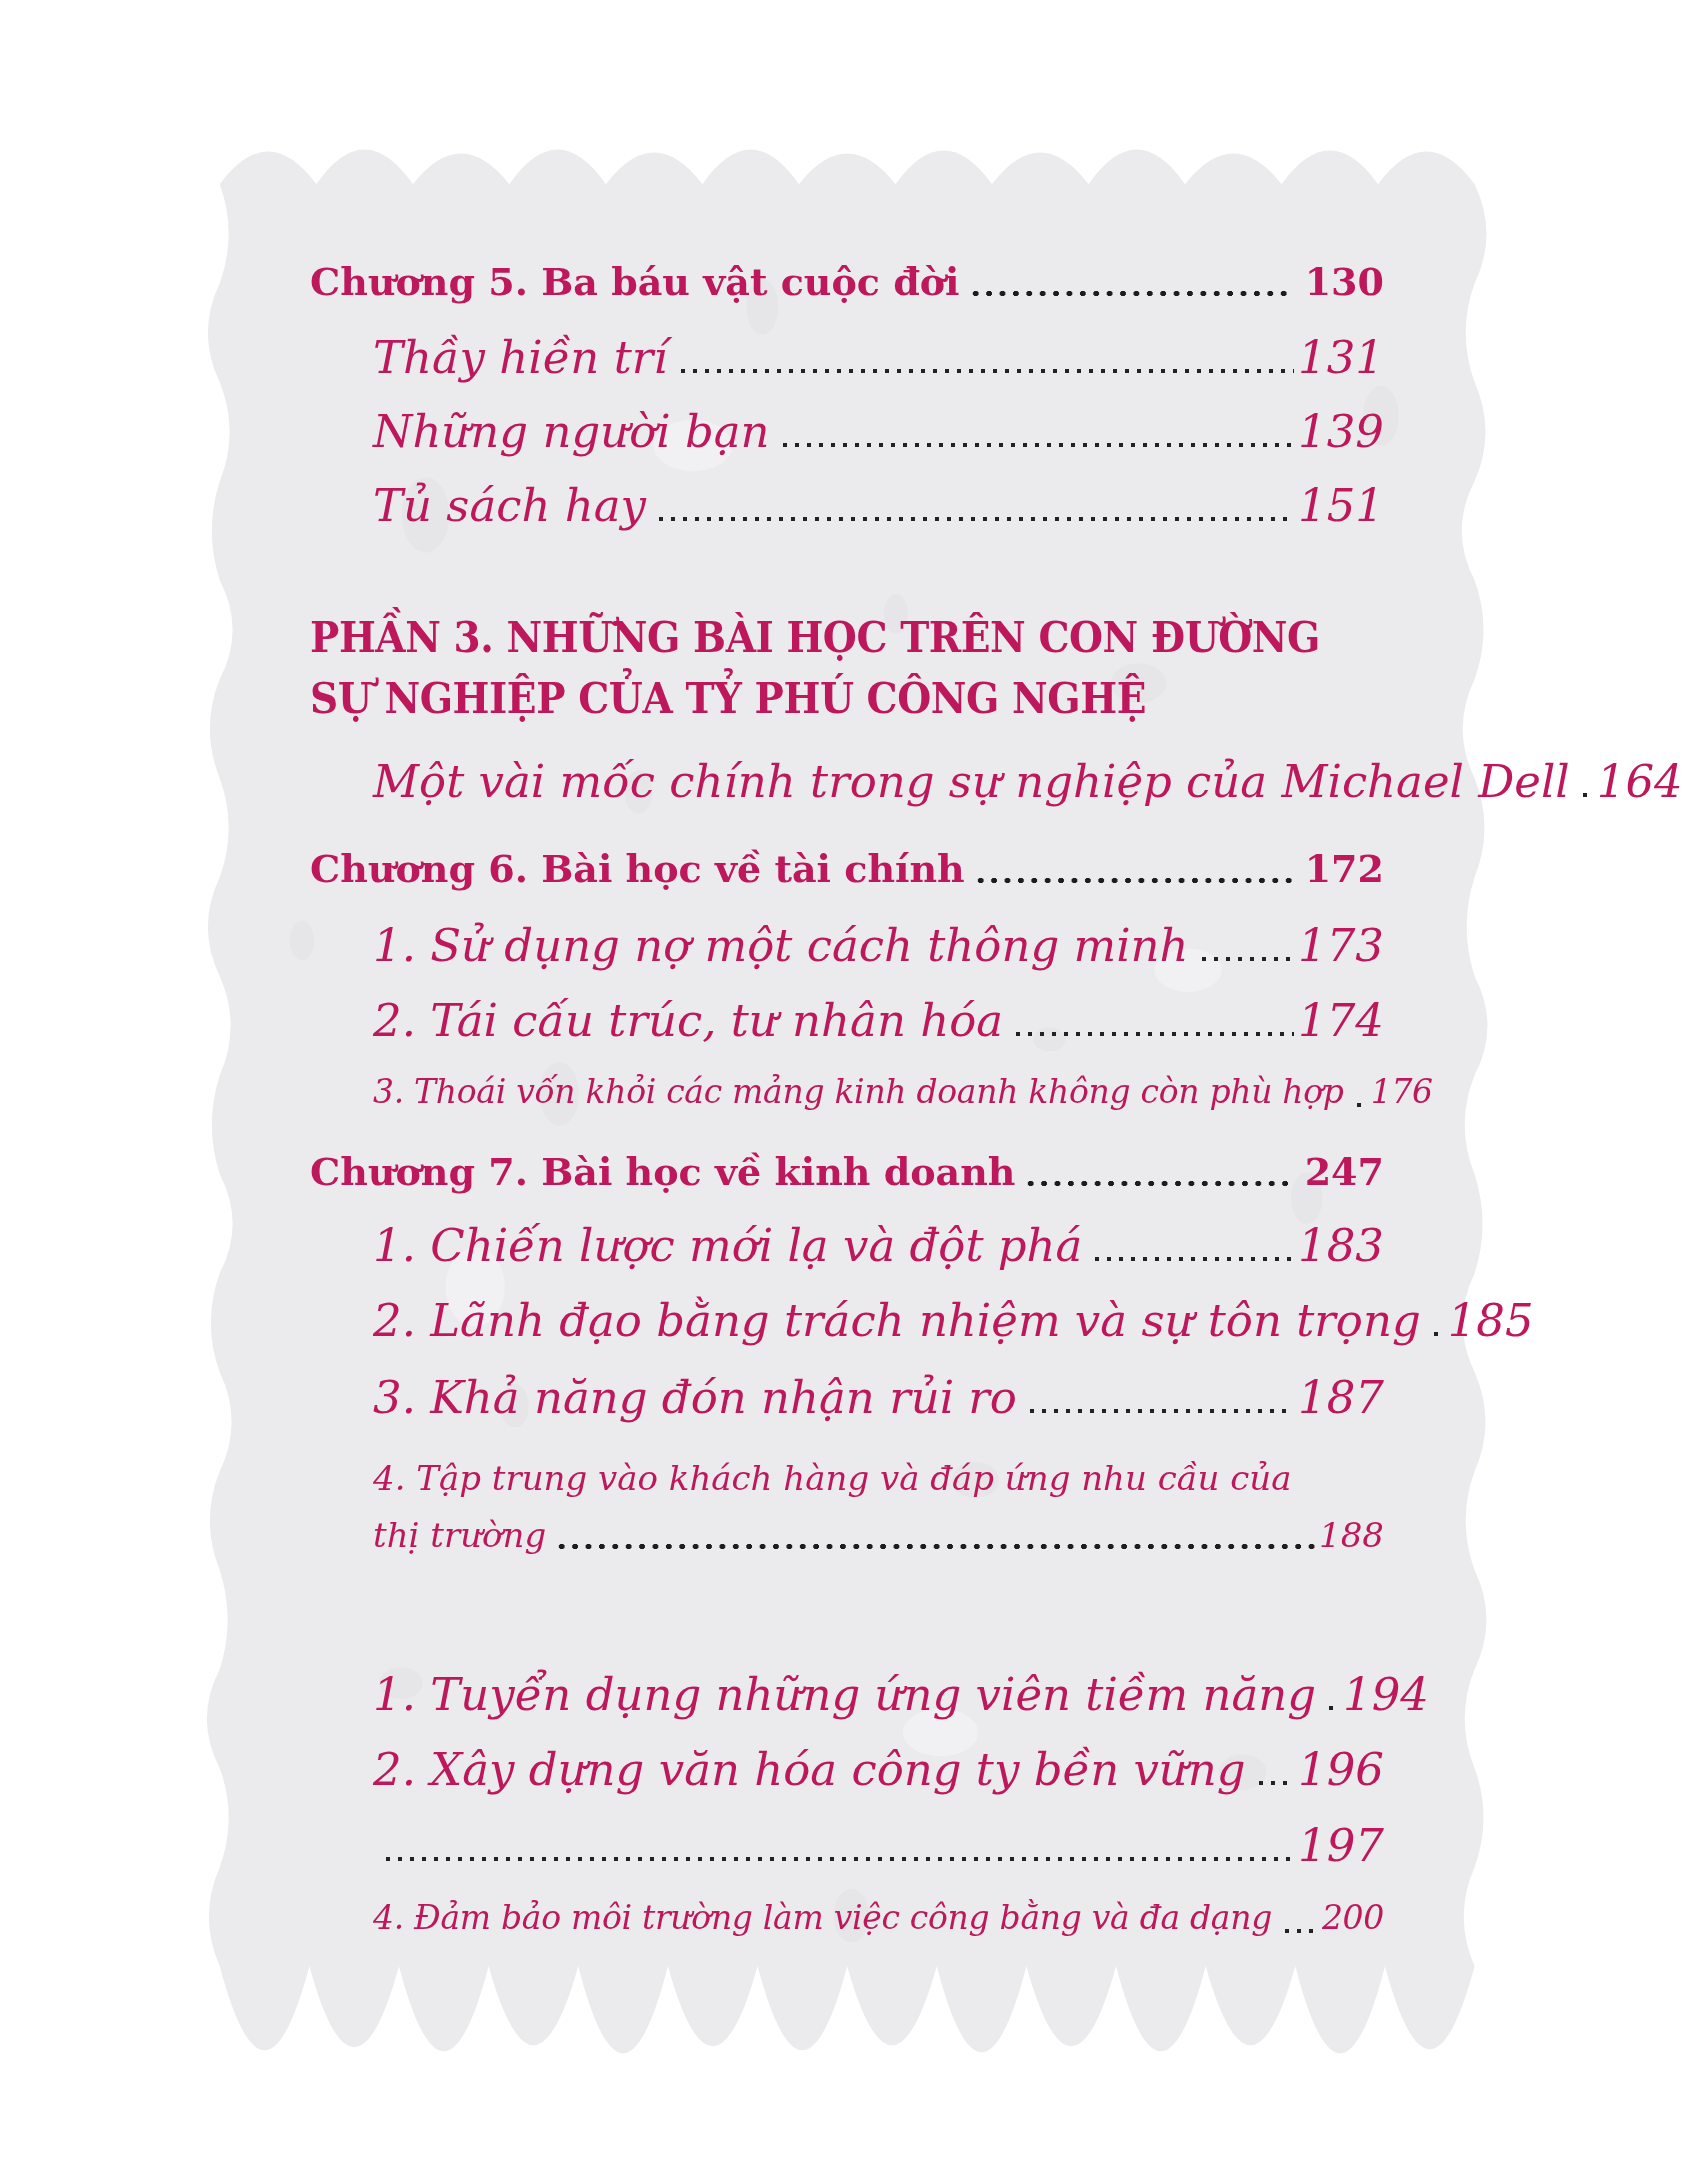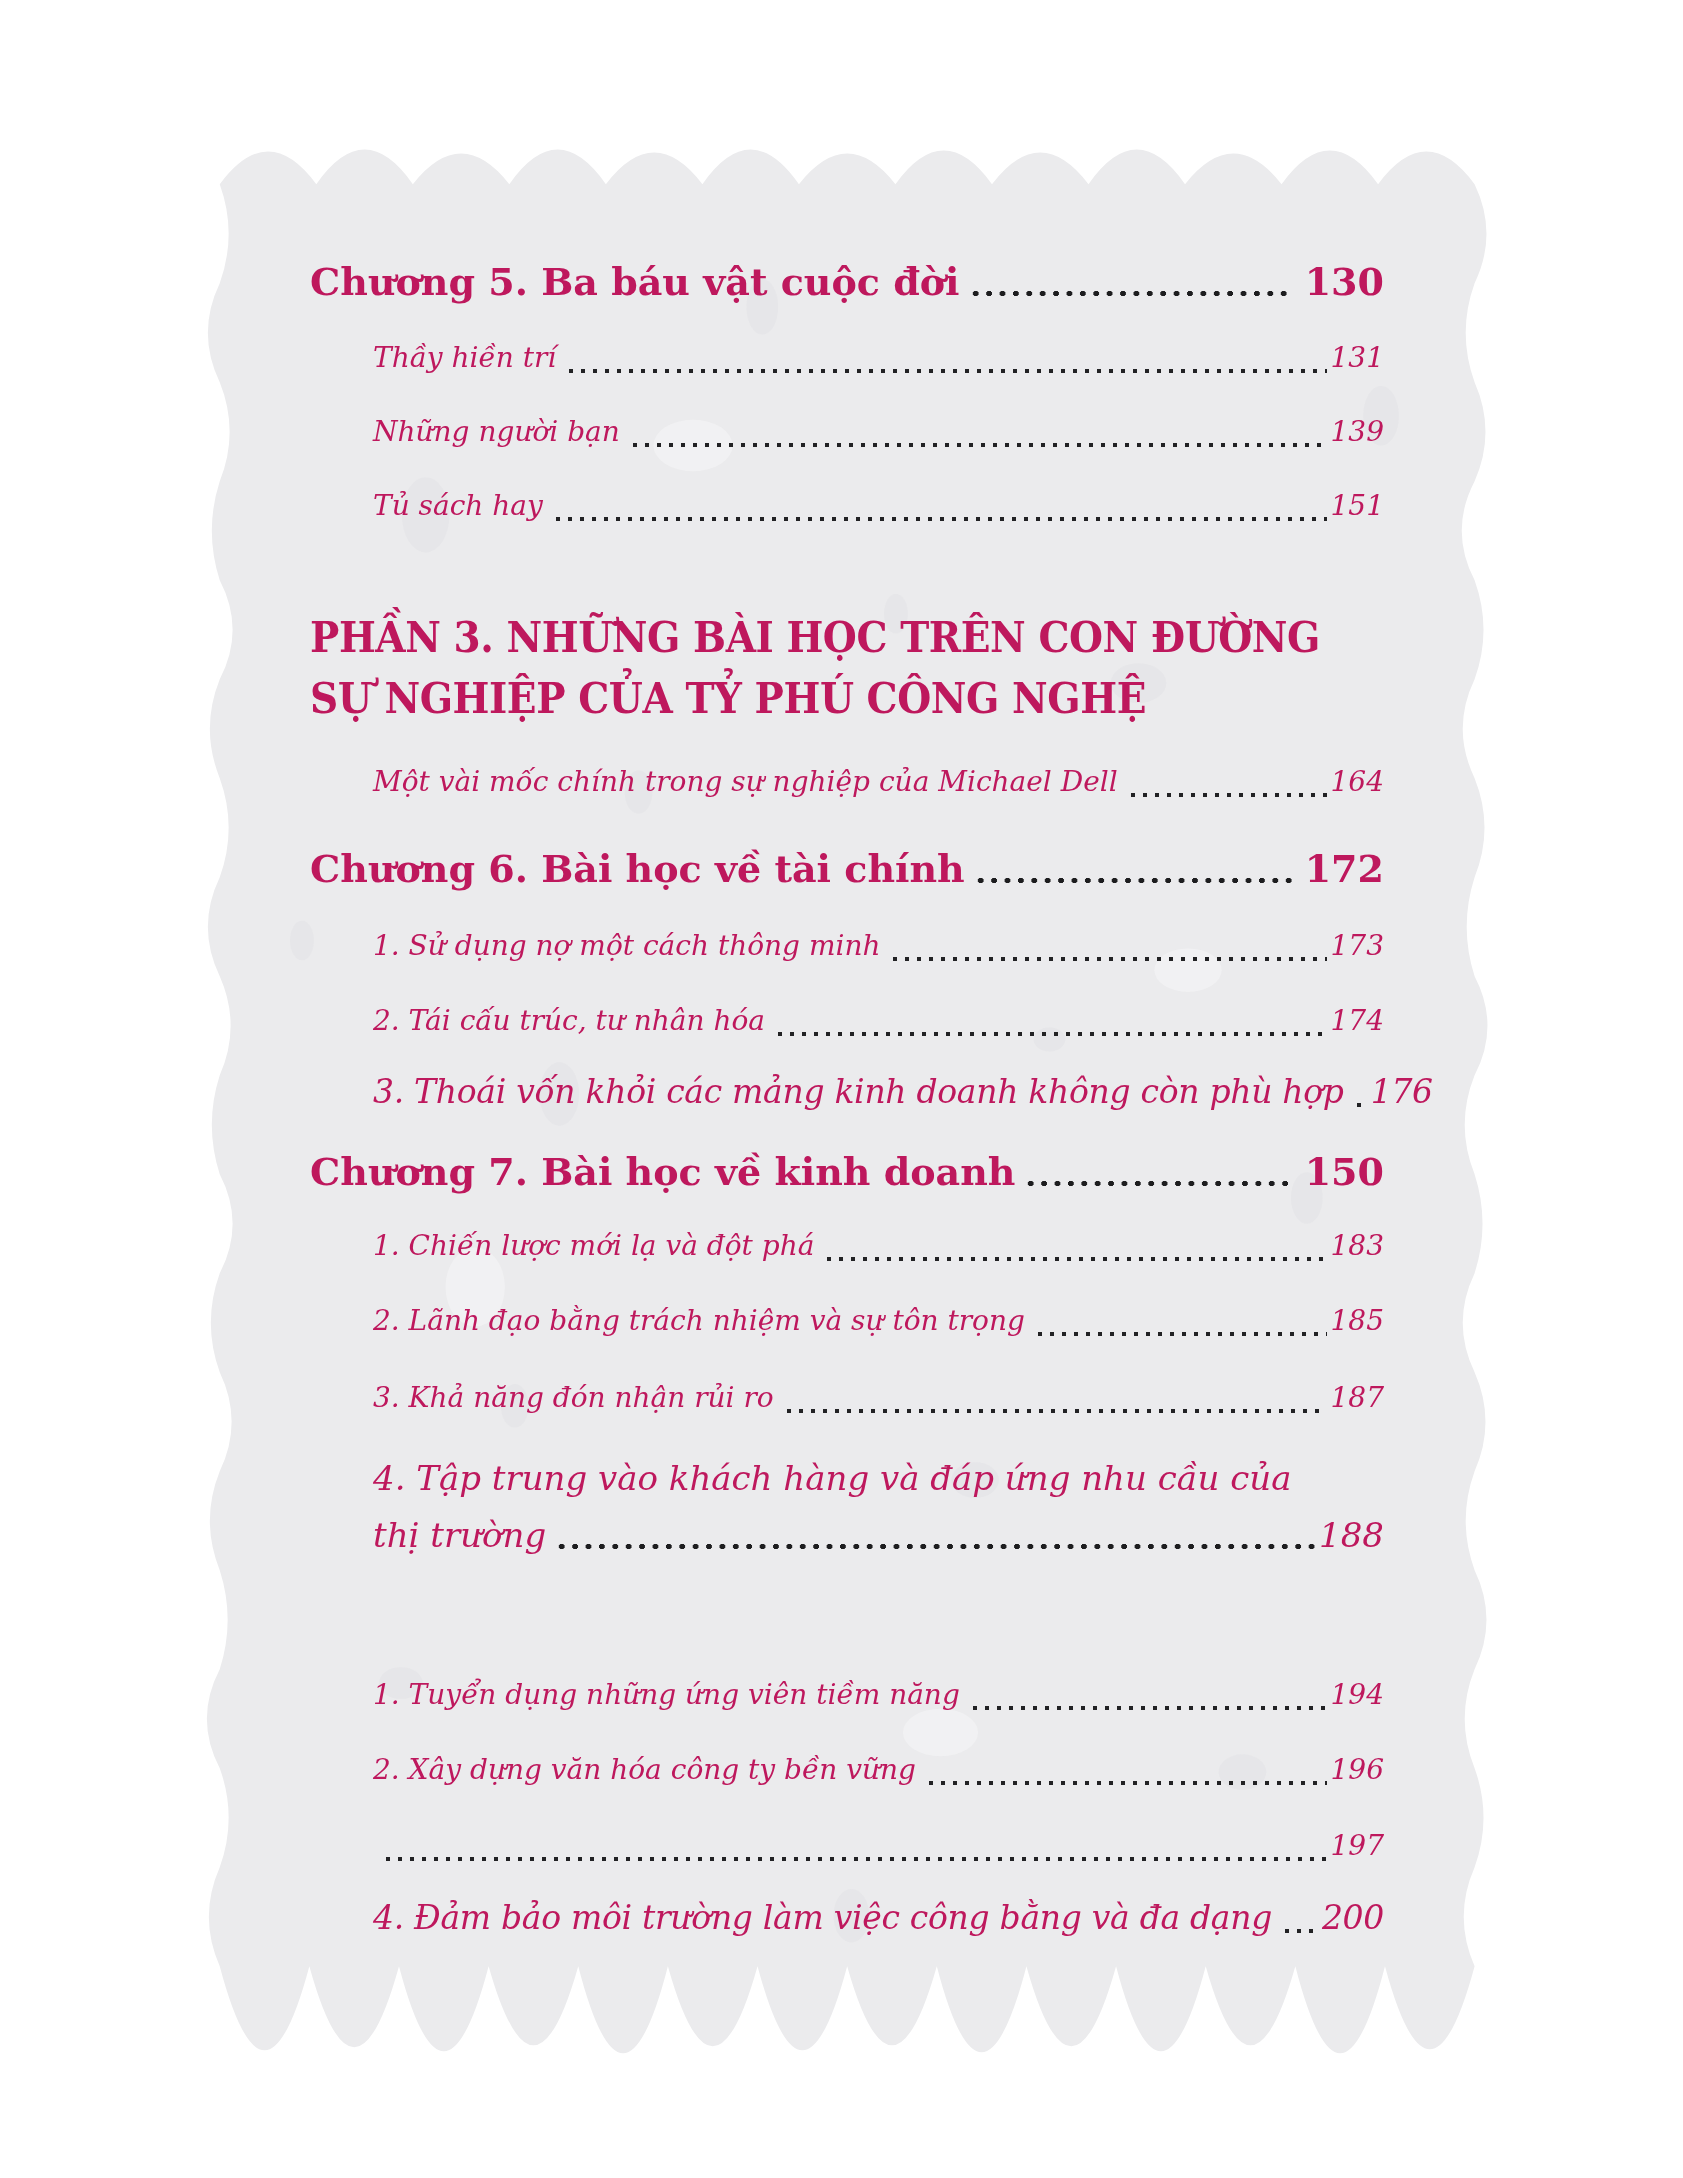--- a/index.html
+++ b/index.html
@@ -7,21 +7,21 @@
     position:relative;width:1683px;height:2178px;background:#ffffff;overflow:hidden;
     font-family:"DejaVu Serif","Liberation Serif",serif;color:#be185d;
   }
   svg.paper{position:absolute;left:0;top:0;width:1683px;height:2178px;}
   .content{position:absolute;left:310px;top:0;width:1074px;height:2178px;}
   .row{
     position:absolute;left:0;right:0;display:flex;align-items:baseline;
     height:50px;line-height:50px;white-space:nowrap;
   }
   .chapter{font-weight:bold;font-size:38px;}
-  .sub{left:63px;font-style:italic;font-size:28px;}
+  .sub{left:63px;font-style:italic;font-size:45px;}
   .tight{font-size:33px;letter-spacing:-0.3px;}
   .lbl{flex:0 1 auto;}
   .leader{
     flex:1 1 0;min-width:14px;align-self:flex-end;height:7px;
     margin:0 2px 10px 9px;
     background-image:radial-gradient(circle 3.4px at 50% 50%, #1d1d1f 2.6px, rgba(0,0,0,0) 2.9px);
     background-size:13.4px 7px;background-repeat:repeat-x;background-position:left center;
   }
   .sub .leader{
     height:6px;margin-bottom:9px;
@@ -146,21 +146,21 @@
 
     <div class="row sub tight" style="top:1067px">
       <span class="lbl">3. Thoái vốn khỏi các mảng kinh doanh không còn phù hợp</span>
       <span class="leader"></span>
       <span class="pg">176</span>
     </div>
 
     <div class="row chapter" style="top:1147px">
       <span class="lbl">Chương 7. Bài học về kinh doanh</span>
       <span class="leader"></span>
-      <span class="pg">150</span>
+      <span class="pg">247</span>
     </div>
 
     <div class="row sub" style="top:1221px">
       <span class="lbl">1. Chiến lược mới lạ và đột phá</span>
       <span class="leader"></span>
       <span class="pg">183</span>
     </div>
 
     <div class="row sub" style="top:1296px">
       <span class="lbl">2. Lãnh đạo bằng trách nhiệm và sự tôn trọng</span>

